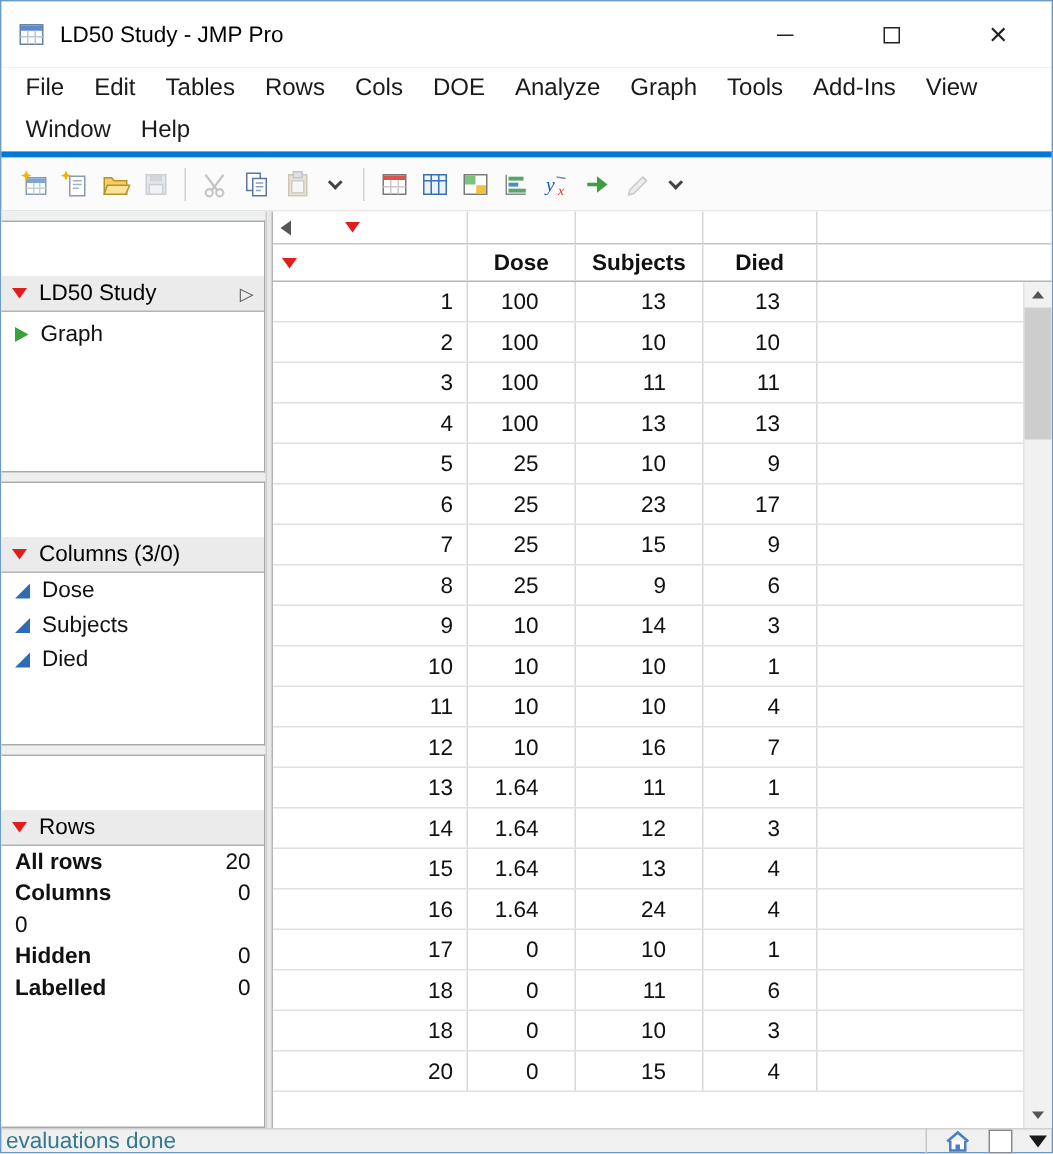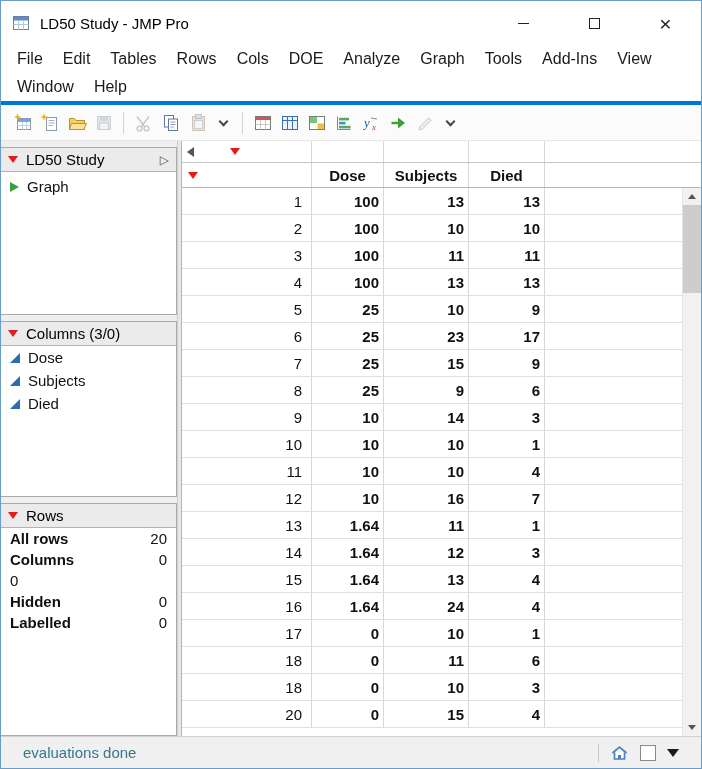--- a/index.html
+++ b/index.html
@@ -29,21 +29,21 @@
   .ticon.disabled { opacity:.5; }
   .tsep { width:1px; height:22px; background:#d2d2d2; margin:0 6px; }
   .chev { width:7px; height:7px; border-right:2px solid #444; border-bottom:2px solid #444; transform:rotate(45deg); margin:0 9px 3px 9px; display:inline-block; }
 
   
   .main { flex:1; display:flex; min-height:0; background:#fff; }
 
   
   .sidebar { width:176px; background:#eef0f0; padding-top:6px; display:flex; flex-direction:column; gap:6px; flex:none; }
   .panel { background:#fff; border:1px solid #a9a9a9; border-left:none; display:flex; flex-direction:column; }
-  .panel-hd { height:24px; background:#ebebeb; border-bottom:1px solid #b3b3b3; display:flex; align-items:center; padding:0 7px; gap:8px; flex:none; }
+  .panel-hd { height:24px; background:#ebebeb; border-bottom:1px solid #b3b3b3; display:flex; align-items:center; padding:0 7px; gap:8px; flex:none;margin-top:36px; }
   .panel-title { font-size:15px; color:#000; }
   .panel-spacer { flex:1; }
   .expand-arrow { color:#555; font-size:12px; line-height:1; }
   .rtri { width:0; height:0; border-left:5px solid transparent; border-right:5px solid transparent; border-top:7px solid #e31b1b; display:inline-block; flex:none; }
   .tbl-panel { height:168px; }
   .cols-panel { height:176px; }
   .rows-panel { flex:1; }
   .source-row { display:flex; align-items:center; gap:8px; padding:6px 0 0 9px; }
   .gtri { width:0; height:0; border-top:5px solid transparent; border-bottom:5px solid transparent; border-left:9px solid #3aa13a; display:inline-block; }
   .col-item { display:flex; align-items:center; gap:8px; padding:3px 0 3px 9px; }
@@ -66,32 +66,32 @@
   .cfill { flex:1; border-right:none; }
   .corner { display:flex; align-items:center; }
   .collapse-tri { width:0; height:0; border-top:5px solid transparent; border-bottom:5px solid transparent; border-right:7px solid #555; margin-left:5px; display:inline-block; }
   .corner .rtri { margin-left:36px; }
   .ghcell { display:flex; align-items:center; justify-content:center; font-weight:700; font-size:15px; }
   .ghcell.rownum-h { justify-content:flex-start; padding-left:6px; }
   .gbody { flex:1; overflow:hidden; }
   .grow { display:flex; height:27px; border-bottom:1px solid #e0e0e0; }
   .gcell { display:flex; align-items:center; font-size:15px; }
   .gcell.rownum { justify-content:flex-end; padding-right:9px; }
-  .gcell.num { justify-content:flex-end; padding-right:4px;font-weight:bold; }
+  .gcell.num { justify-content:flex-end; padding-right:24px; }
 
   
   .vscroll { position:absolute; right:0; top:47px; bottom:0; width:19px; background:#f1f1f1; border-left:1px solid #e3e3e3; display:flex; flex-direction:column; }
   .sbtn { height:17px; display:flex; align-items:center; justify-content:center; flex:none; }
   .tri-up { width:0; height:0; border-left:4px solid transparent; border-right:4px solid transparent; border-bottom:5px solid #555; }
   .tri-down { width:0; height:0; border-left:4px solid transparent; border-right:4px solid transparent; border-top:5px solid #555; }
   .sthumb { height:88px; background:#cdcdcd; flex:none; }
   .sdown { margin-top:auto; }
 
   
-  .statusbar { height:32px; background:#f0f0f0; border-top:1px solid #d0d0d0; display:flex; align-items:center; padding:0 22px; flex:none; }
+  .statusbar { height:16px; background:#f0f0f0; border-top:1px solid #d0d0d0; display:flex; align-items:center; padding:0 3px; flex:none; }
   .status-text { color:#33788f; font-size:15px; }
   .status-right { margin-left:auto; display:flex; align-items:center; gap:11px; }
   .ssep { width:1px; height:18px; background:#c8c8c8; display:inline-block; }
   .home { display:inline-flex; }
   .sbox { width:16px; height:16px; background:#fff; border:1px solid #8a8a8a; display:inline-block; }
   .scaret { width:0; height:0; border-left:6px solid transparent; border-right:6px solid transparent; border-top:8px solid #1a1a1a; display:inline-block; }
 </style>
 </head>
 <body>
 

